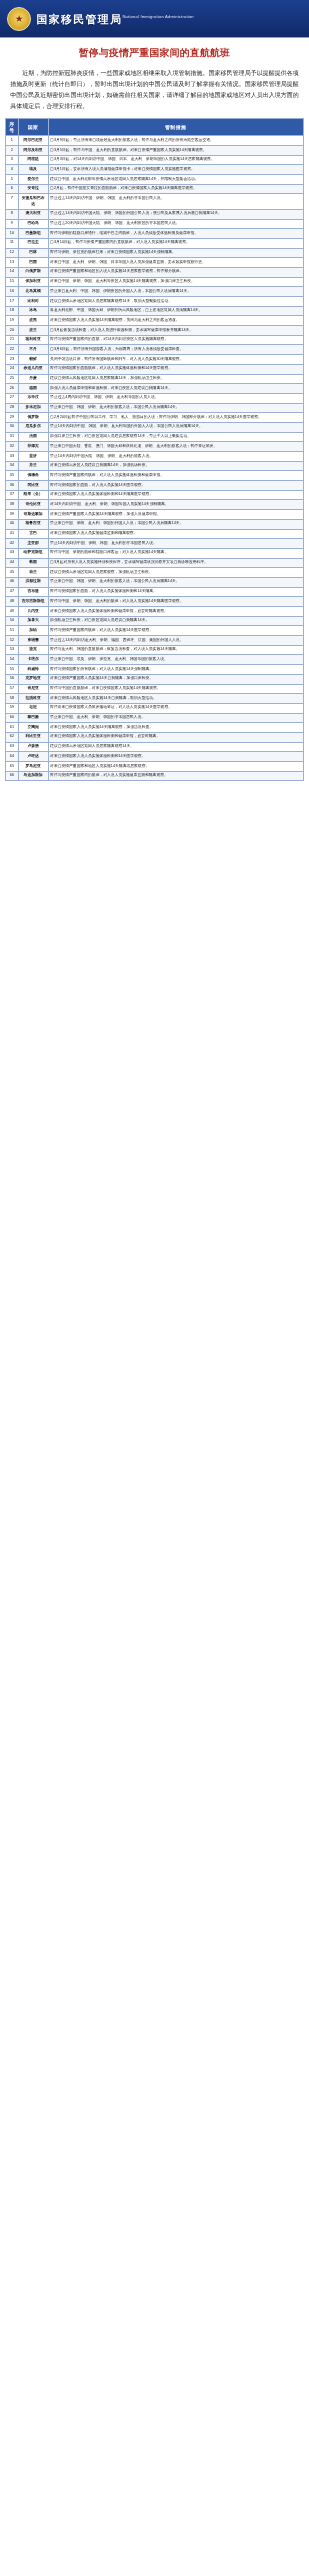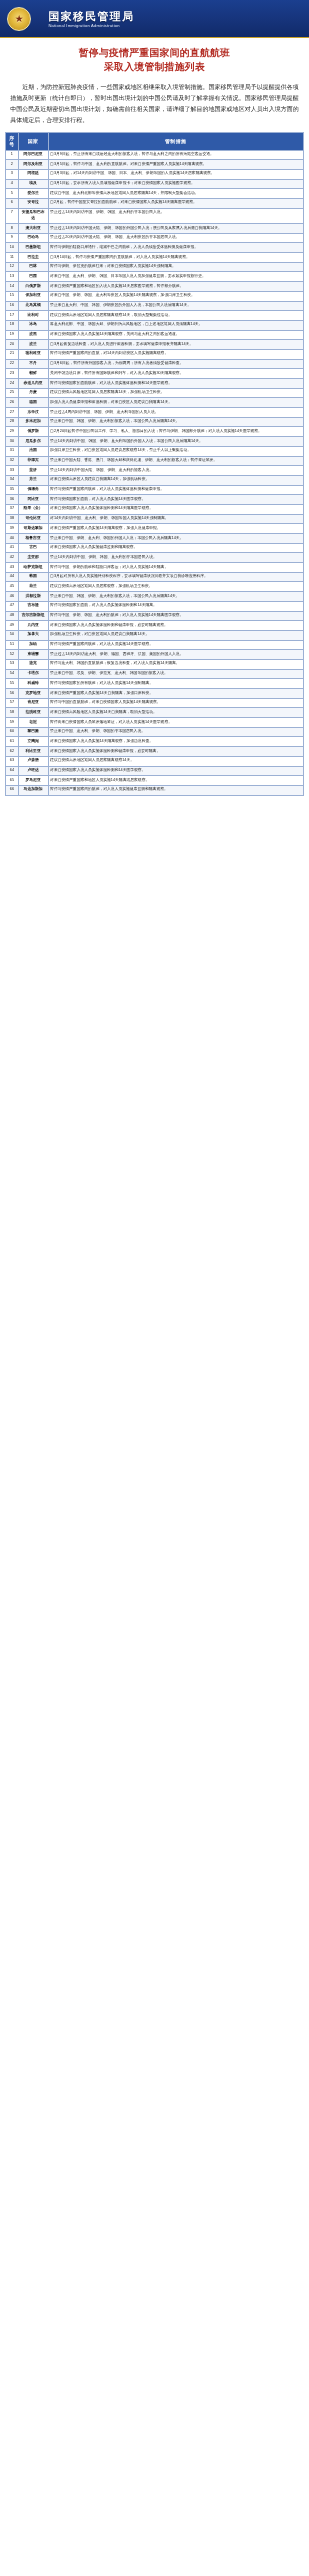--- a/index.html
+++ b/index.html
@@ -39,21 +39,21 @@
     flex: 0 0 auto;
     margin-right: 5.2px;
     position: relative;
   }
   .emblem .star {
     color: #7e2b10;
     font-size: 9.8px;
     line-height: 1;
     text-shadow: 0 0.5px 0 rgba(255,255,255,.35);
   }
-  .mast-text { display:flex; flex-direction: column; justify-content:space-between;margin-left:12px; }
+  .mast-text { display:flex; flex-direction: row; justify-content:space-between; }
   .mast-cn {
     color: #ffffff;
     font-size: 10.8px;
     font-weight: bold;
     letter-spacing: 1.5px;
     line-height: 1.15;
     text-shadow: 0 0.5px 1px rgba(0,0,0,.35);
   }
   .mast-en {
     color: #dfe6f5;
@@ -147,21 +147,20 @@
     </div>
     <div class="mast-text">
       <div class="mast-cn">国家移民管理局</div>
       <div class="mast-en">National Immigration Administration</div>
     </div>
   </div>
 
   <div class="title-wrap">
     <div class="doc-title">
       <span class="l2">暂停与疫情严重国家间的直航航班</span>
-      <span class="l2">采取入境管制措施列表</span>
     </div>
   </div>
 
   <div class="intro">近期，为防控新冠肺炎疫情，一些国家或地区相继采取入境管制措施。国家移民管理局予以提醒提供各项措施及时更新（统计自即日），暂时出国出境计划的中国公民请及时了解掌握有关情况。国家移民管理局提醒中国公民及近期密切出国出境计划，如确需前往相关国家，请详细了解目的地国家或地区对人员出入境方面的具体规定后，合理安排行程。</div>
 
   <div class="table-wrap">
     <table class="measures">
       <thead>
         <tr>
           <th style="width:12.4px">序号</th>

